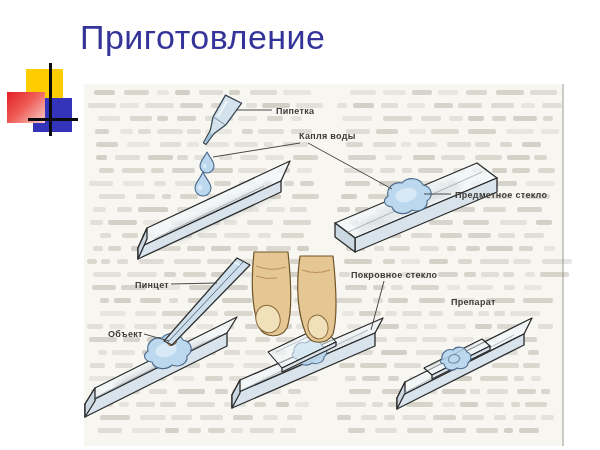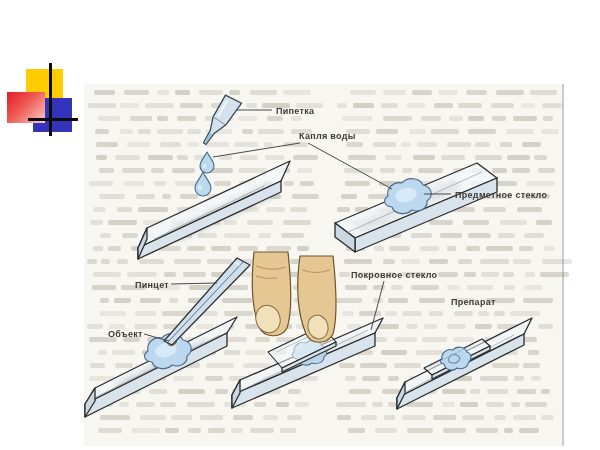--- a/index.html
+++ b/index.html
@@ -41,20 +41,21 @@
   .skin{fill:#e5c794;stroke:#6f5428;stroke-width:1.2;stroke-linejoin:round;}
   .nail{fill:#f1e1bb;stroke:#8a6a3c;stroke-width:1;}
   .crease{fill:none;stroke:#b98f58;stroke-width:1;}
   .coverglass{fill:rgba(238,245,250,.55);stroke:#222;stroke-width:1.1;stroke-linejoin:round;}
 </style>
 </head>
 <body>
 
 <div class="stage">
 
+  <h1 class="title">Приготовление</h1>
 
   <div class="deco">
     <div class="sq sq-yellow"></div>
     <div class="sq sq-blue"></div>
     <div class="sq sq-red"></div>
     <div class="vline"></div>
     <div class="hline"></div>
   </div>
 
   <div class="scan">

